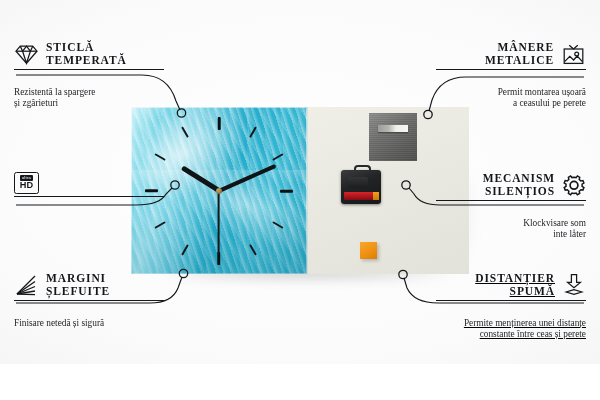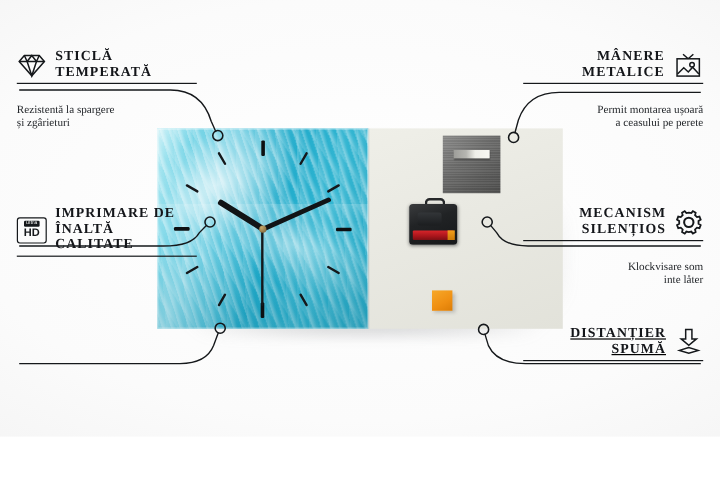--- a/index.html
+++ b/index.html
@@ -368,26 +368,43 @@
   </div>
 
   <div class="callout left" style="left:14px; top:172px; width:150px;">
     <div class="head">
       <span class="ico">
         <span class="hd-badge">
           <span class="ultra">ultra</span>
           <span class="hd">HD</span>
         </span>
       </span>
-      <span class="title">IMPRIMARE DE
-ÎNALTĂ CALITATE</span>
-    </div>
-    <div class="rule" style="width:150px"></div>
-  </div>
-
+    </div>
+    <div class="rule" style="width:150px"></div>
+  </div>
+
+  <div class="callout left" style="left:14px; top:272px; width:150px;">
+    <div class="head">
+      <span class="ico">
+        <svg width="25" height="21" viewBox="0 0 25 21">
+          <g fill="none" stroke="#15181b" stroke-width="1.3">
+            <path d="M3 19 L21 1"></path>
+            <path d="M3 19 L21 6.5"></path>
+            <path d="M3 19 L21 11.5"></path>
+            <path d="M3 19 L21 16"></path>
+            <path d="M3 19 L21 19.6"></path>
+          </g>
+        </svg>
+      </span>
+      <span class="title">MARGINI
+ȘLEFUITE</span>
+    </div>
+    <div class="rule" style="width:150px"></div>
+    <div class="sub">Finisare netedă și sigură</div>
+  </div>
 
   <div class="callout right" style="left:436px; top:41px; width:150px;">
     <div class="head">
       <span class="title">MÂNERE
 METALICE</span>
       <span class="ico">
         <svg width="25" height="22" viewBox="0 0 25 22">
           <g fill="none" stroke="#15181b" stroke-width="1.25">
             <rect x="3.2" y="6" width="18.6" height="14.4"></rect>
             <path d="M12.5 6 L8.2 2.2 M12.5 6 L16.8 2.2"></path>
@@ -430,15 +447,17 @@
       <span class="ico">
         <svg width="24" height="24" viewBox="0 0 24 24">
           <g fill="none" stroke="#15181b" stroke-width="1.25">
             <path d="M9.4 1.6 H14.6 V9.4 H18.4 L12 14.8 L5.6 9.4 H9.4 Z"></path>
             <path d="M12 16.6 L4.2 19 L12 21.4 L19.8 19 Z"></path>
           </g>
         </svg>
       </span>
     </div>
     <div class="rule" style="width:150px"></div>
+    <div class="sub">Permite menținerea unei distanțe
+constante între ceas și perete</div>
   </div>
 
 </div>
 
 </body></html>

